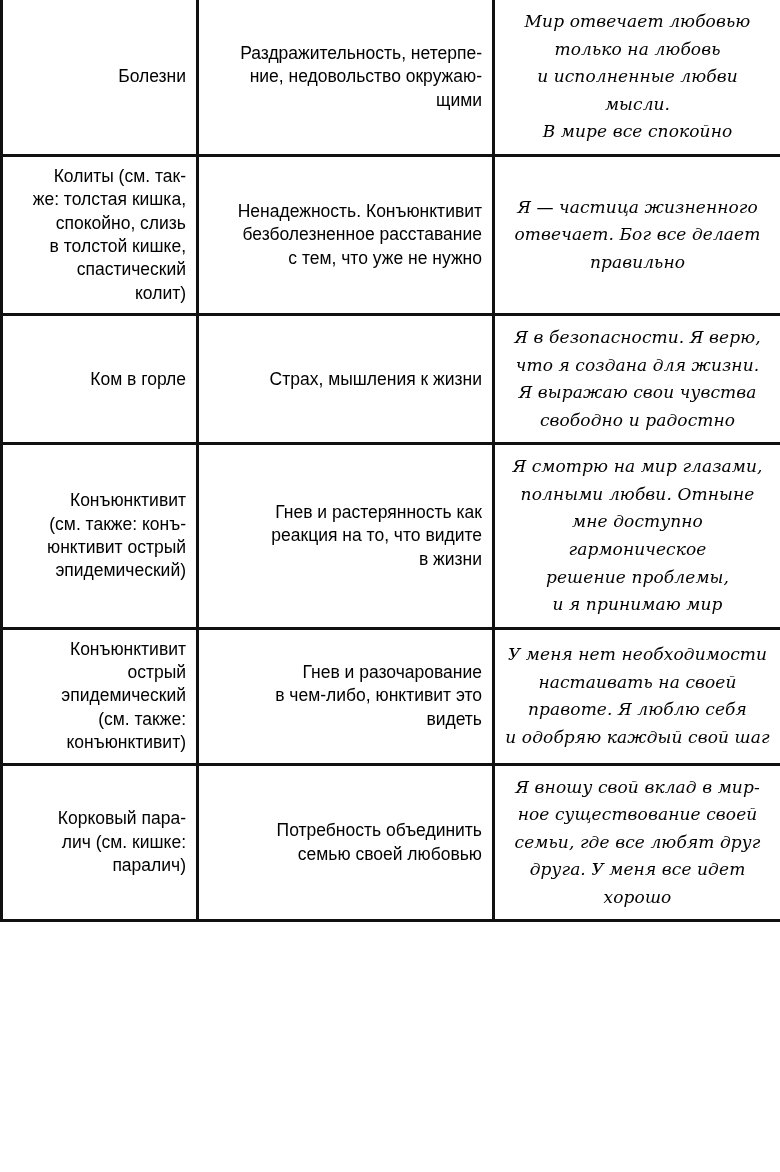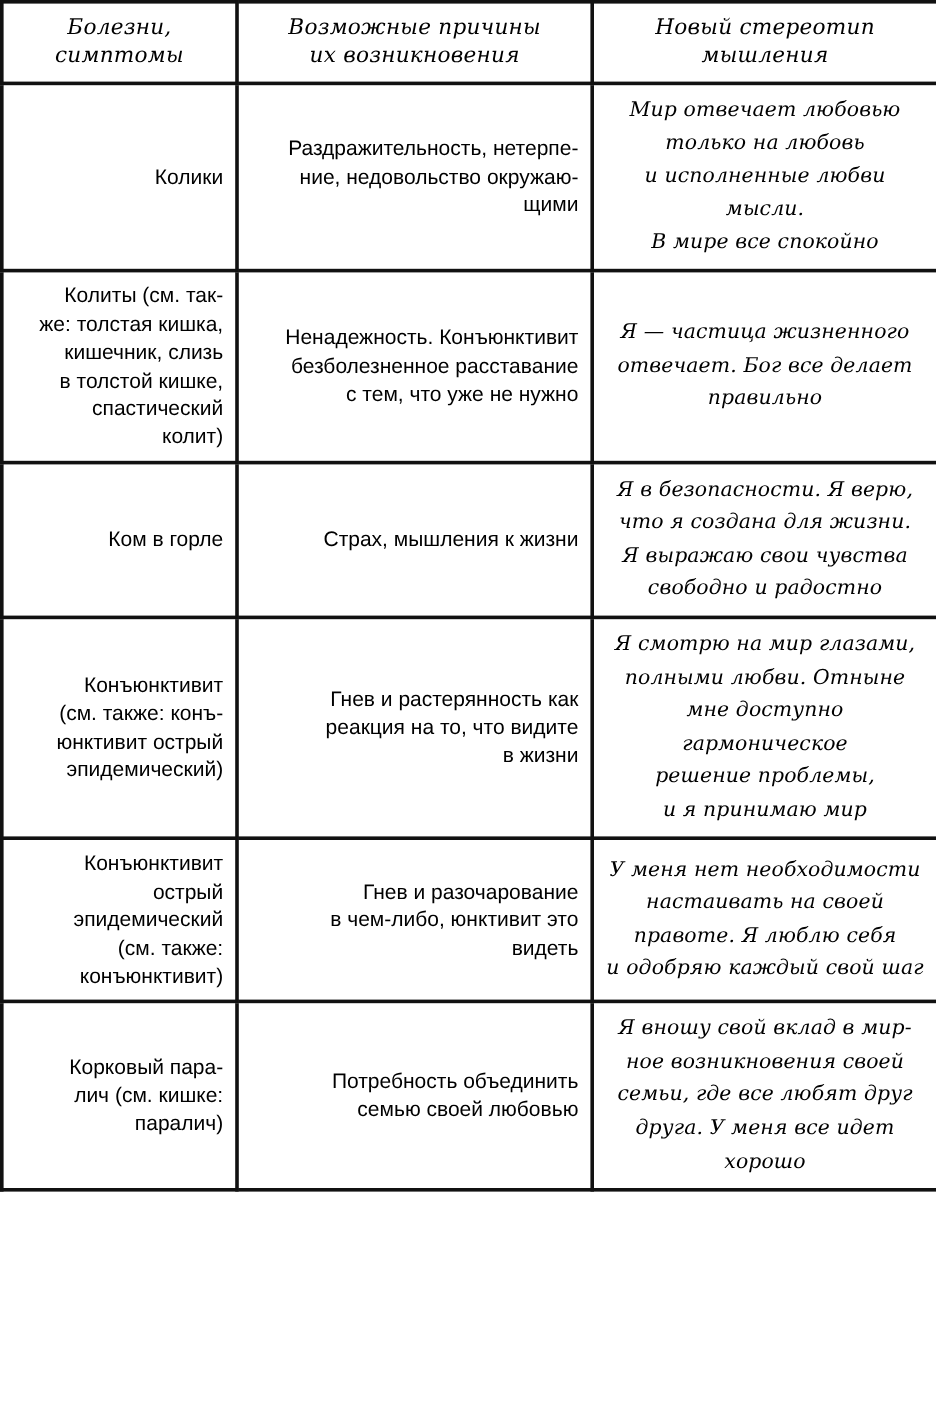--- a/index.html
+++ b/index.html
@@ -91,44 +91,36 @@
 <body>
 
 <div class="page">
   <table class="affirm-table">
     <colgroup>
       <col class="col-1">
       <col class="col-2">
       <col class="col-3">
     </colgroup>
     <tbody>
-      <tr class="head-row">
-        <td class="cell first head-cell nowrap-block">Болезни,
-симптомы</td>
-        <td class="cell head-cell nowrap-block">Возможные причины
-их возникновения</td>
-        <td class="cell head-cell nowrap-block">Новый стереотип
-мышления</td>
-      </tr>
 
       <tr>
-        <td class="cell first plain nowrap-block">Колики</td>
+        <td class="cell first plain nowrap-block">Болезни</td>
         <td class="cell plain nowrap-block">Раздражительность, нетерпе-
 ние, недовольство окружаю-
 щими</td>
         <td class="cell script nowrap-block">Мир отвечает любовью
 только на любовь
 и исполненные любви мысли.
 В мире все спокойно</td>
       </tr>
 
       <tr>
         <td class="cell first plain nowrap-block">Колиты (см. так-
 же: толстая кишка,
-кишечник, слизь
+спокойно, слизь
 в толстой кишке,
 спастический
 колит)</td>
         <td class="cell plain nowrap-block">Ненадежность. Конъюнктивит
 безболезненное расставание
 с тем, что уже не нужно</td>
         <td class="cell script nowrap-block">Я — частица жизненного
 отвечает. Бог все делает
 правильно</td>
       </tr>
@@ -172,21 +164,21 @@
 и одобряю каждый свой шаг</td>
       </tr>
 
       <tr>
         <td class="cell first plain nowrap-block">Корковый пара-
 лич (см. кишке:
 паралич)</td>
         <td class="cell plain nowrap-block">Потребность объединить
 семью своей любовью</td>
         <td class="cell script nowrap-block">Я вношу свой вклад в мир-
-ное возникновения своей
+ное существование своей
 семьи, где все любят друг
 друга. У меня все идет
 хорошо</td>
       </tr>
     </tbody>
   </table>
 
   <svg class="wave-deco" width="780" height="1172" viewBox="0 0 780 1172" aria-hidden="true">
     <defs>
       <pattern id="waveH" width="16" height="6" patternUnits="userSpaceOnUse">

